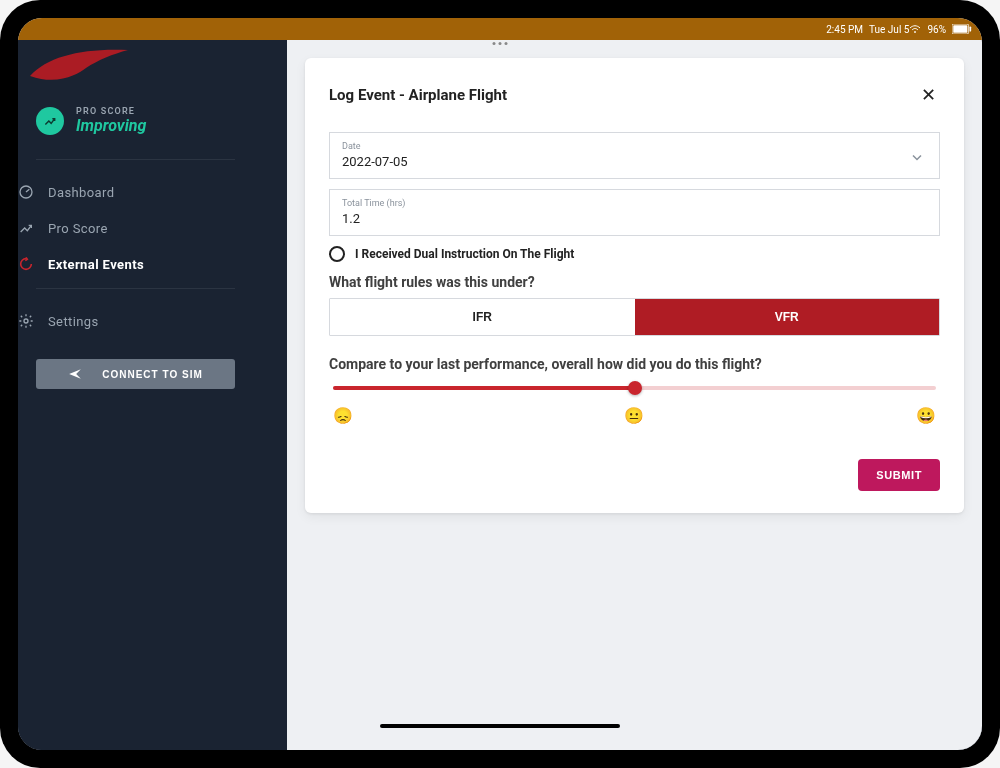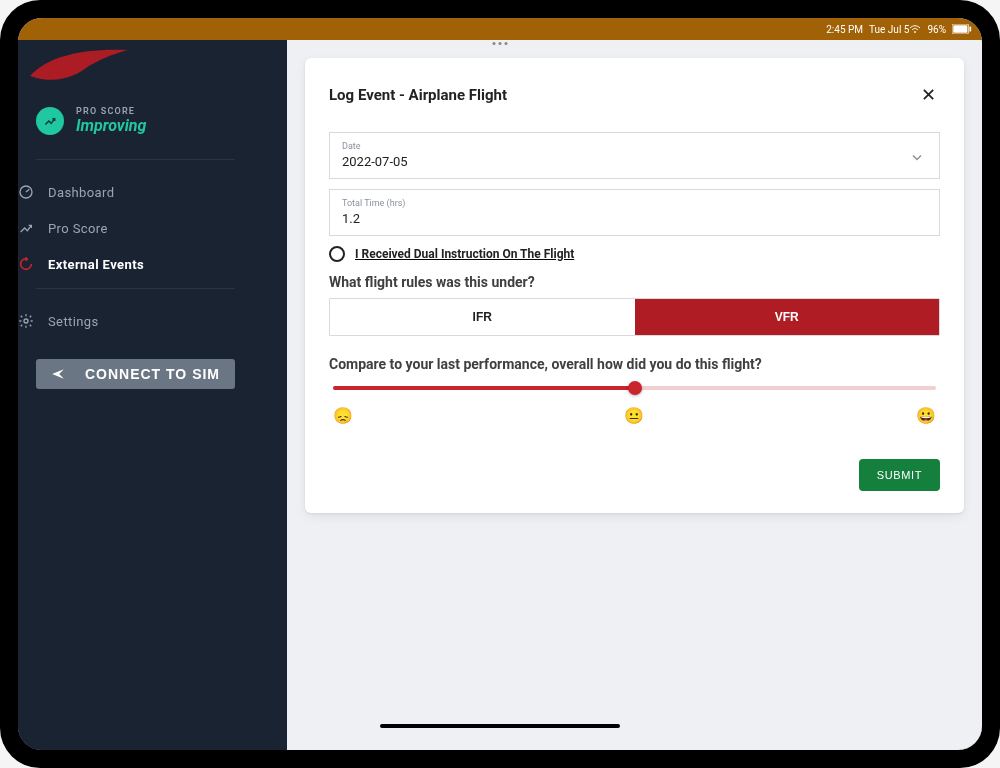--- a/index.html
+++ b/index.html
@@ -123,21 +123,21 @@
   .nav-item .nav-ico { width: 16px; height: 16px; flex-shrink: 0; display:flex; align-items:center; justify-content:center; }
   .nav-item.active { color: #fff; font-weight: 700; }
   .nav-item.active .nav-ico { color: #c9252d; }
   .connect-btn {
     margin: 20px 18px 0 18px;
     background: #6b7684;
     color: #fff;
     border: none;
     border-radius: 3px;
     height: 30px;
-    font-size: 14px;
+    font-size: 10px;
     font-weight: 700;
     letter-spacing: 1px;
     display: flex;
     align-items: center;
     justify-content: center;
     gap: 20px;
     padding: 0 12px;
     cursor: pointer;
   }
   .connect-btn .plane-ico { display: flex; }
@@ -198,21 +198,20 @@
     right: 16px;
     top: 50%;
     transform: translateY(-50%);
     color: #8a929c;
   }
   .radio-row {
     display: flex;
     align-items: center;
     gap: 10px;
     margin: 10px 0 12px 0;
-    text-decoration: underline;
   }
   .radio-circle {
     width: 16px;
     height: 16px;
     border: 2px solid #222;
     border-radius: 50%;
     flex-shrink: 0;
   }
   .radio-label {
     font-size: 12px;
@@ -285,27 +284,27 @@
     justify-content: space-between;
     margin: 16px 4px 0 4px;
     font-size: 16px;
   }
   .submit-row {
     display: flex;
     justify-content: flex-end;
     margin-top: 34px;
   }
   .submit-btn {
-    background: #15803d;
+    background: #be185d;
     color: #fff;
     border: none;
     border-radius: 4px;
     padding: 10px 18px;
     font-size: 11px;
-    font-weight: 400;
+    font-weight: 700;
     letter-spacing: 0.6px;
     cursor: pointer;
   }
   
   .home-indicator {
     position: absolute;
     bottom: 22px;
     left: 50%;
     transform: translateX(-50%);
     width: 240px;

